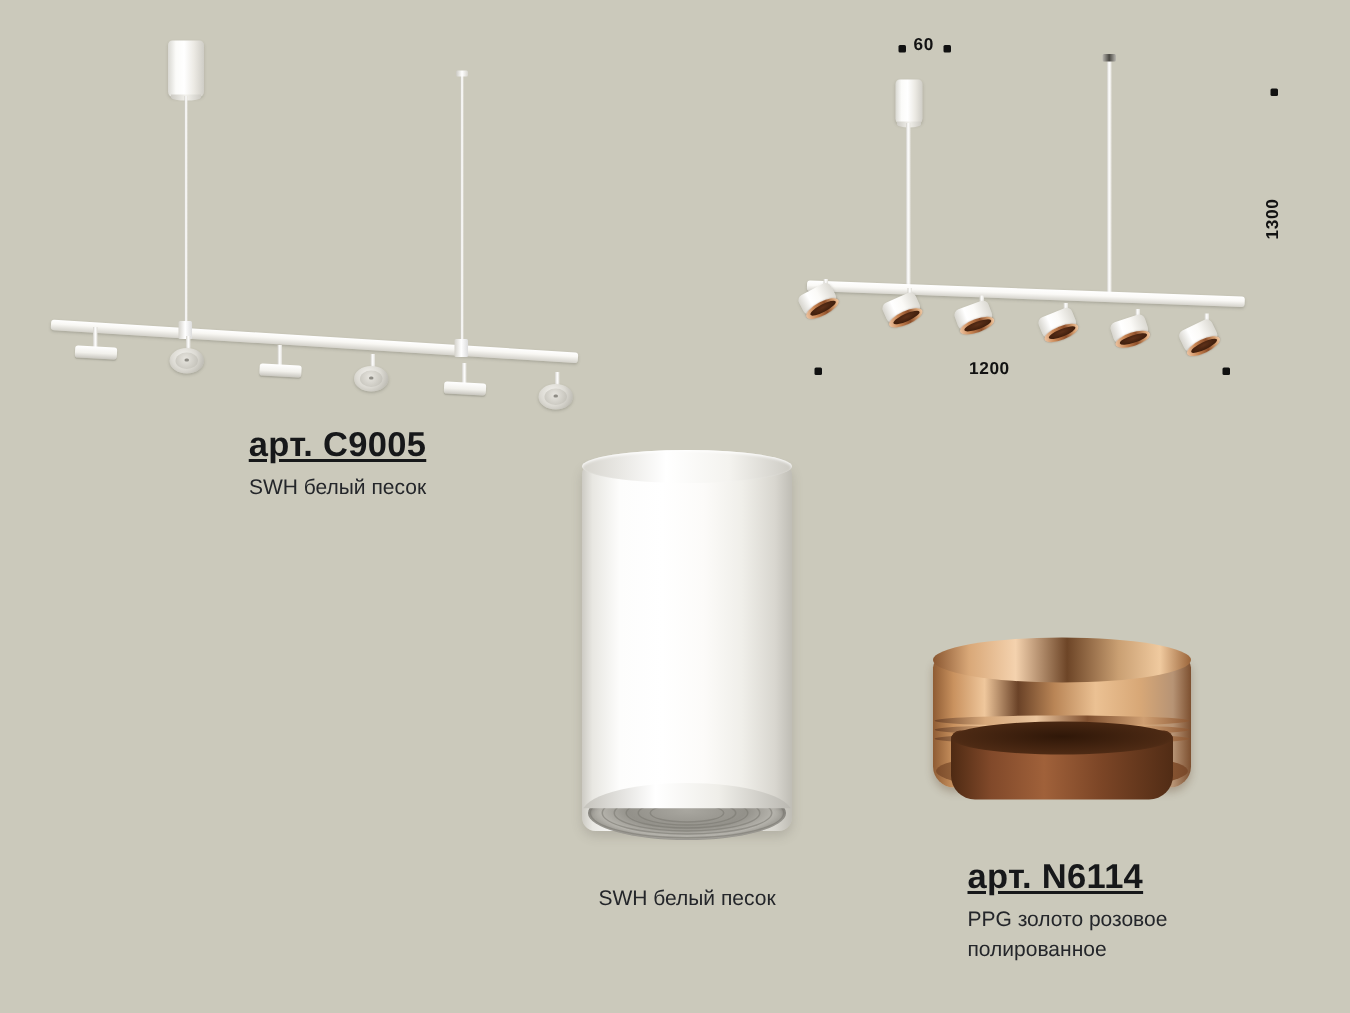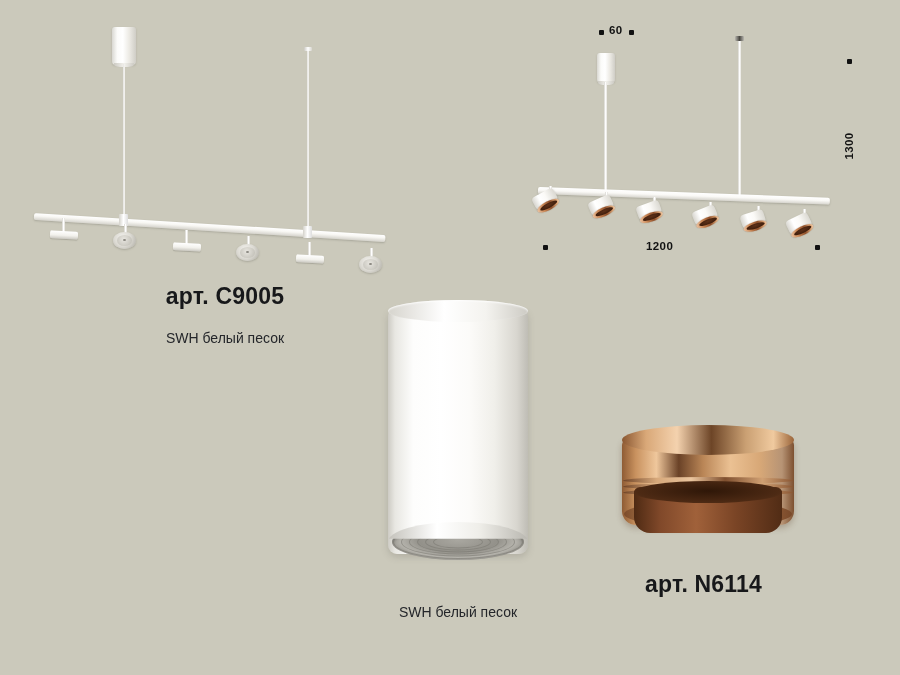--- a/index.html
+++ b/index.html
@@ -9,25 +9,25 @@
     font-family:"Liberation Sans", sans-serif;
     overflow:hidden;
     position:relative;
   }
   .stage{position:absolute;inset:0;}
 
   
   .label-block{position:absolute;}
   .label-block .art{
     font-size:23px;font-weight:bold;color:#17181a;
-    letter-spacing:.2px;white-space:nowrap;line-height:1.1;
+    letter-spacing:.2px;white-space:nowrap;line-height:1.1;text-decoration:underline;
   }
   .label-block .desc{
     font-size:14px;color:#24262a;font-weight:400;
-    line-height:1.35;white-space:nowrap;margin-top:20px;
+    line-height:1.35;white-space:nowrap;margin-top:6px;
   }
   .label-block.center{text-align:center;}
 
   
   .dim{position:absolute;font-size:11.5px;font-weight:bold;color:#121212;letter-spacing:.4px;}
   .dim.vert{transform-origin:50% 50%;transform:rotate(-90deg);}
   .dot{position:absolute;width:5px;height:5px;background:#111;border-radius:1px;}
 
   
   .canopy{
@@ -305,15 +305,17 @@
     <div class="ring-groove" style="top:58px;"></div>
     <div class="ring-groove" style="top:64px;"></div>
     <div class="ring-inner" style="top:62px;height:46px;"></div>
     <div class="ring-inner-top" style="top:56px;"></div>
     <div class="ring-top"></div>
 
   </div>
 
   <div class="label-block" style="left:645px;top:572px;width:220px;">
     <div class="art">арт. N6114</div>
+    <div class="desc">PPG золото розовое</div>
+    <div class="desc" style="margin-top:1px;">полированное</div>
   </div>
 
 </div>
 
 </body></html>

